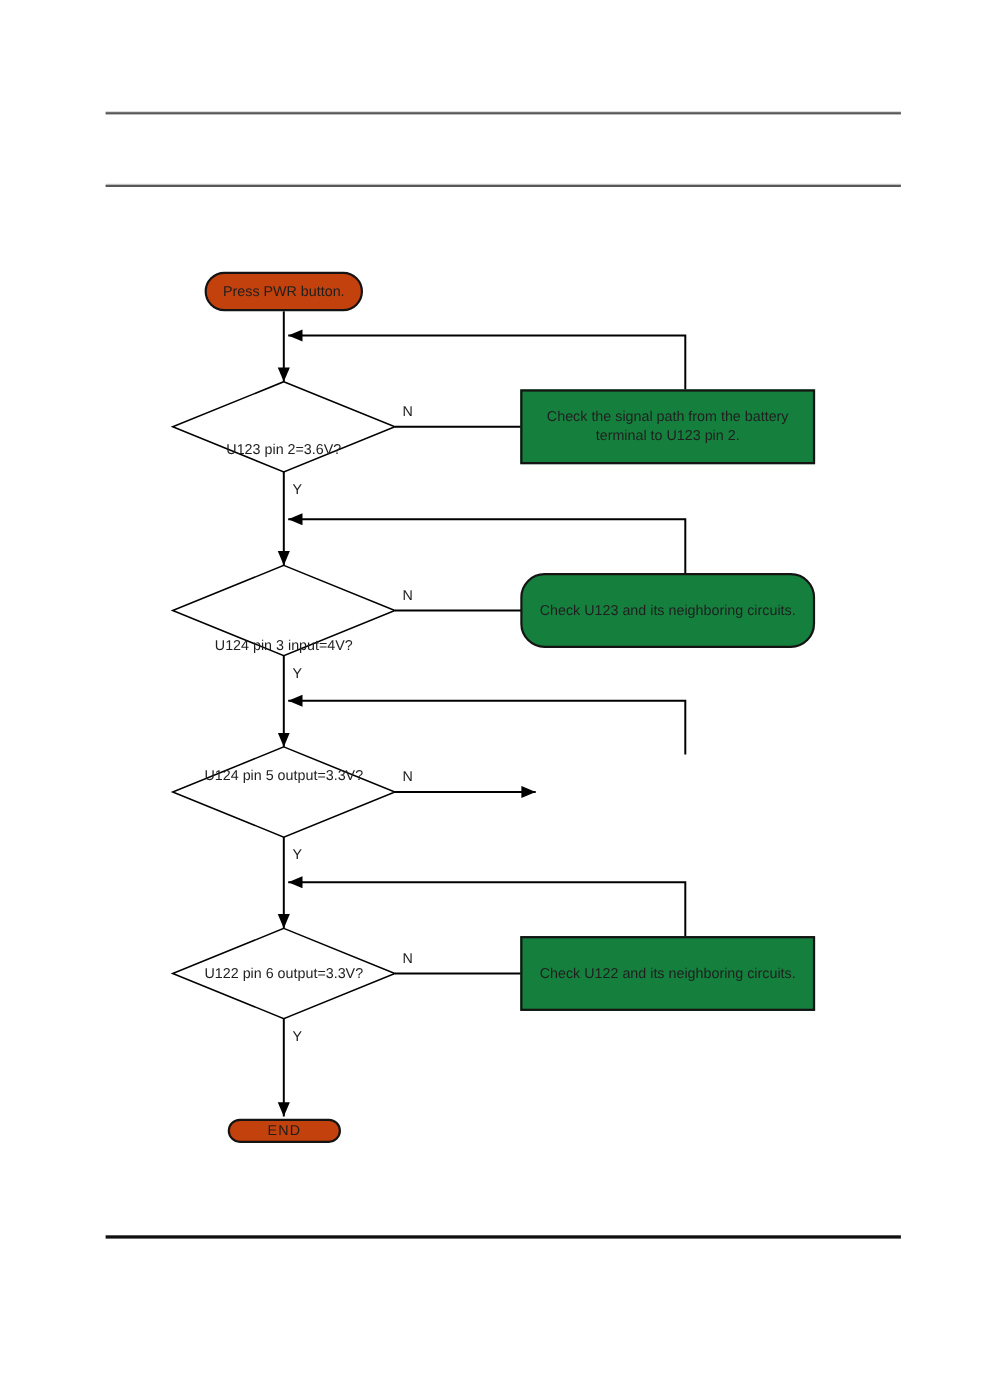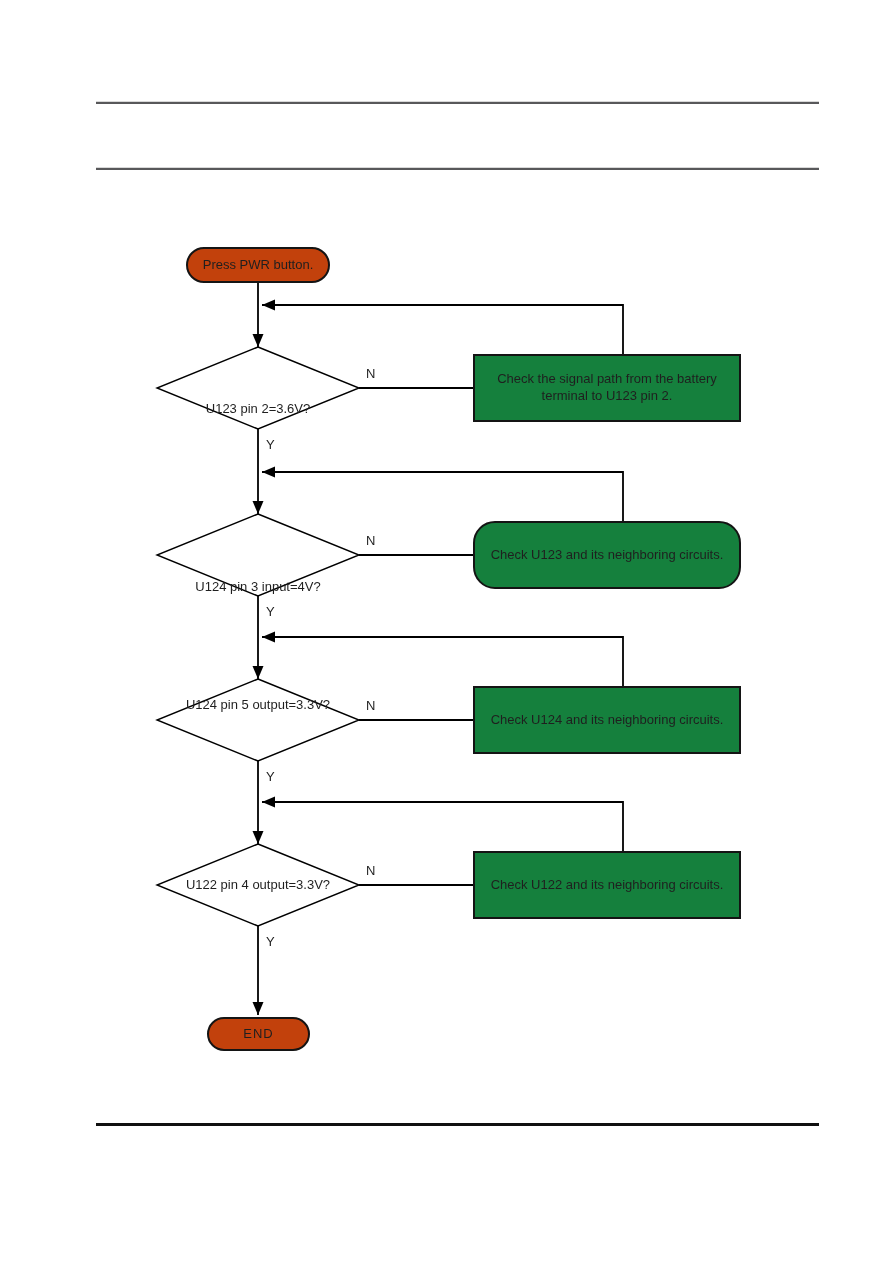--- a/index.html
+++ b/index.html
@@ -98,28 +98,25 @@
   <div class="decision-label" style="top:548px;margin-top:32px;">U124 pin 3 input=4V?</div>
   <div class="branch-label" style="left:366px; top:533px;">N</div>
   <div class="branch-label" style="left:266px; top:604px;">Y</div>
   <div class="process-box" style="top:521px;border-radius:22px;">
     <span>Check U123 and its neighboring circuits.</span>
   </div>
 
   <div class="decision-label" style="top:698px;">U124 pin 5 output=3.3V?</div>
   <div class="branch-label" style="left:366px; top:698px;">N</div>
   <div class="branch-label" style="left:266px; top:769px;">Y</div>
-  <div class="process-box" style="top:686px;">
-    <span>Check U124 and its neighboring circuits.</span>
-  </div>
 
-  <div class="decision-label" style="top:878px;">U122 pin 4 output=3.3V?</div>
+  <div class="decision-label" style="top:878px;">U122 pin 6 output=3.3V?</div>
   <div class="branch-label" style="left:366px; top:863px;">N</div>
   <div class="branch-label" style="left:266px; top:934px;">Y</div>
   <div class="process-box" style="top:851px;">
     <span>Check U122 and its neighboring circuits.</span>
   </div>
 
-  <div class="terminal" style="left:207px; top:1017px; width:103px; height:34px; letter-spacing:1px;">
+  <div class="terminal" style="left:207px; top:1017px; width:103px; height:22px; letter-spacing:1px;">
     <span>END</span>
   </div>
 
 </div>
 
 </body></html>

